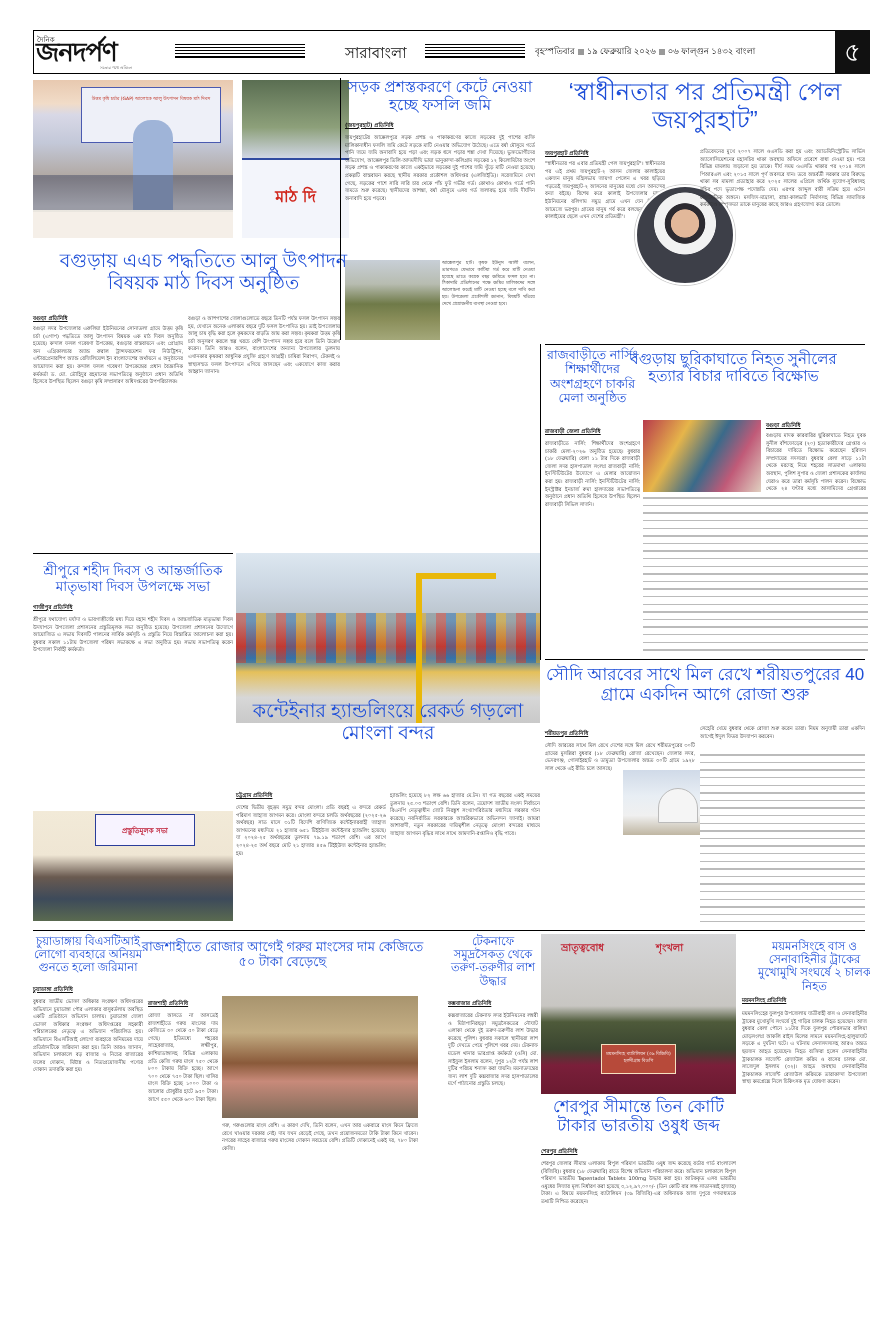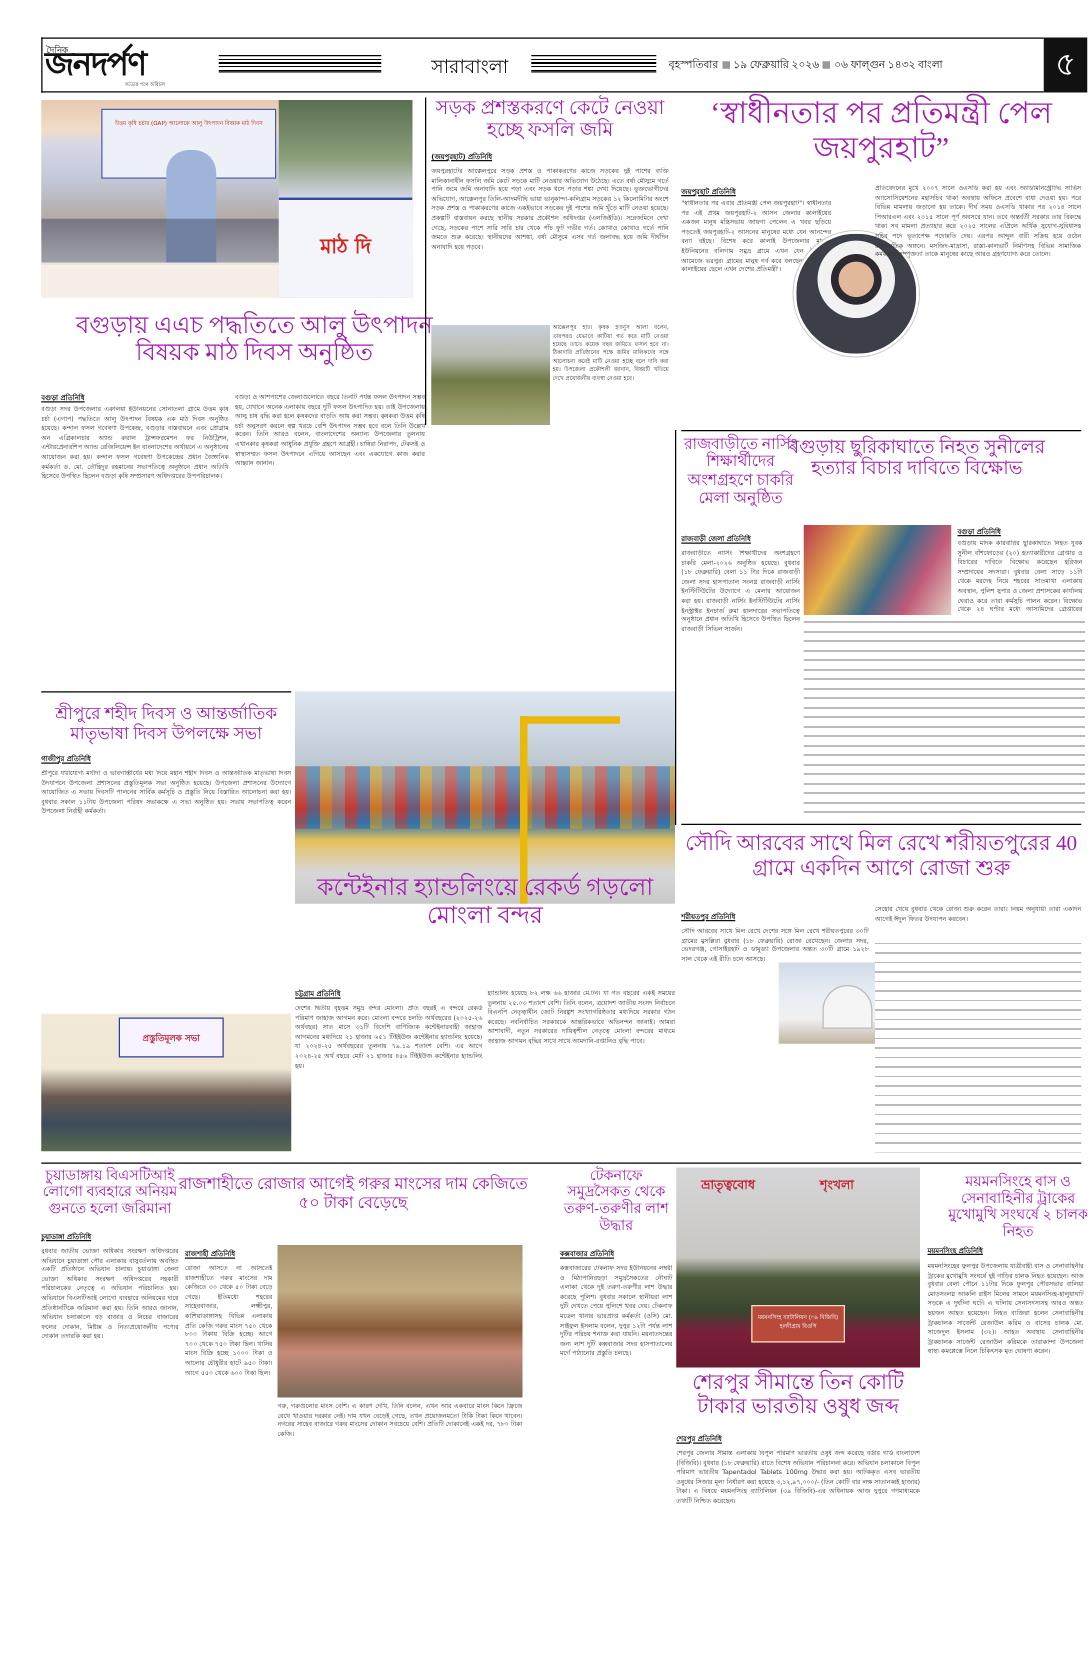--- a/index.html
+++ b/index.html
@@ -5,25 +5,25 @@
 *{box-sizing:border-box;margin:0;padding:0}
 html,body{width:870px;height:1329px;background:#fff;overflow:hidden}
 body{position:relative;font-family:"DejaVu Serif",serif;color:#111}
 .abs{position:absolute}
 .masthead{left:33px;top:30px;width:802px;height:44px;border-top:1.5px solid #000;border-bottom:1.5px solid #000;border-left:1px solid #000}
 .logo-small{left:37px;top:34px;font-size:7px;font-family:"DejaVu Sans",sans-serif}
 .logo{left:36px;top:38px;font-size:26px;font-weight:bold;letter-spacing:-1px;font-family:"DejaVu Sans",sans-serif;line-height:28px}
 .logo-tag{left:100px;top:65px;font-size:4px;color:#444;font-family:"DejaVu Sans",sans-serif}
 .rules{height:14px;border-top:1px solid #000;border-bottom:1px solid #000;background:repeating-linear-gradient(#fff 0 2px,#000 2px 3px)}
 .section{left:345px;top:41px;font-size:15px;font-family:"DejaVu Sans",sans-serif}
-.dateline{left:535px;top:45px;font-size:8.5px;font-family:Liberation Serif, serif}
+.dateline{left:535px;top:45px;font-size:8.5px;font-family:Liberation Sans, sans-serif}
 .dateline .sq{display:inline-block;width:6px;height:6px;background:#999;margin:0 3px;vertical-align:middle}
 .pageno{left:835px;top:30px;width:35px;height:44px;background:#111;color:#fff;font-size:26px;text-align:center;line-height:44px;font-family:"DejaVu Sans",sans-serif}
 .photo{overflow:hidden}
-.h1{font-family:Liberation Serif, serif;color:#a21caf;text-align:center;line-height:1.15;font-weight:normal}
+.h1{font-family:Liberation Sans, sans-serif;color:#1d4ed8;text-align:center;line-height:1.15;font-weight:normal}
 .byline{font-size:5.5px;font-family:"DejaVu Sans",sans-serif;font-weight:bold;text-decoration:underline}
 .body{font-size:5px;line-height:7.6px;color:#333;text-align:justify;font-family:"DejaVu Sans",sans-serif;overflow:hidden}
 .filler{background:repeating-linear-gradient(#fff 0 2.2px,#bbb 2.2px 3.6px,#fff 3.6px 7.6px)}
 .vline{width:1px;background:#000}
 .hline{height:1px;background:#000}
 </style>
 </head>
 <body>
 
 <div class="abs masthead"></div>
@@ -39,21 +39,21 @@
 <div class="abs pageno">৫</div>
 
 <div class="abs photo" style="left:33px;top:80px;width:200px;height:158px;background:linear-gradient(180deg,#e8c9b0 0%,#f1dcc8 15%,#d8d8e6 22%,#c3c8d8 40%,#b0a7a0 62%,#e9e6e0 80%,#f0e8dc 100%)">
   <div class="abs" style="left:48px;top:7px;width:140px;height:56px;background:#eef0f8;border:1px solid #4a5ab0">
     <div style="font-size:4.5px;color:#b21;text-align:center;margin-top:8px;font-family:'DejaVu Sans',sans-serif">উত্তম কৃষি চর্চার (GAP) আলোকে আলু উৎপাদন বিষয়ক মাঠ দিবস</div>
   </div>
   <div class="abs" style="left:100px;top:40px;width:40px;height:90px;background:#9fb4d8;border-radius:18px 18px 0 0"></div>
   <div class="abs" style="left:0;top:95px;width:200px;height:35px;background:#3b4260;opacity:.45"></div>
   <div class="abs" style="left:0;top:132px;width:200px;height:26px;background:#f5efe8"></div>
 </div>
-<div class="abs photo" style="left:223px;top:80px;width:107px;height:158px;background:linear-gradient(180deg,#5a6e52 0%,#8da07a 30%,#d3d8e8 50%,#e8e9f4 70%,#dcdce8 100%)">
+<div class="abs photo" style="left:242px;top:80px;width:107px;height:158px;background:linear-gradient(180deg,#5a6e52 0%,#8da07a 30%,#d3d8e8 50%,#e8e9f4 70%,#dcdce8 100%)">
   <div class="abs" style="left:0;top:78px;width:107px;height:80px;background:#f3f5fb;border-top:2px solid #304aa0">
     <div style="font-size:16px;color:#d0261c;text-align:center;margin-top:24px;font-family:'DejaVu Sans',sans-serif;font-weight:bold">মাঠ দি</div>
   </div>
 </div>
 <div class="abs h1" style="left:50px;top:250px;width:307px;font-size:19px">বগুড়ায় এএচ পদ্ধতিতে আলু উৎপাদন বিষয়ক মাঠ দিবস অনুষ্ঠিত</div>
 <div class="abs byline" style="left:33px;top:315px">বগুড়া প্রতিনিধি</div>
 <div class="abs body" style="left:33px;top:325px;width:150px;height:220px">বগুড়া সদর উপজেলার এরুলিয়া ইউনিয়নের সোনাতলা গ্রামে উত্তম কৃষি চর্চা (এগাপ) পদ্ধতিতে আলু উৎপাদন বিষয়ক এক মাঠ দিবস অনুষ্ঠিত হয়েছে। কন্দাল ফসল গবেষণা উপকেন্দ্র, বগুড়ার বাস্তবায়নে এবং প্রোগ্রাম অন এগ্রিকালচার অ্যান্ড রুরাল ট্রান্সফরমেশন ফর নিউট্রিশন, এন্টারপ্রেনারশিপ অ্যান্ড রেজিলিয়েন্স ইন বাংলাদেশের অর্থায়নে এ অনুষ্ঠানের আয়োজন করা হয়। কন্দাল ফসল গবেষণা উপকেন্দ্রের প্রধান বৈজ্ঞানিক কর্মকর্তা ড. মো. তৌহিদুর রহমানের সভাপতিত্বে অনুষ্ঠানে প্রধান অতিথি হিসেবে উপস্থিত ছিলেন বগুড়া কৃষি সম্প্রসারণ অধিদপ্তরের উপপরিচালক।</div>
 <div class="abs body" style="left:188px;top:315px;width:152px;height:230px">বগুড়া ও আশপাশের জেলাগুলোতে বছরে তিনটি পর্যন্ত ফসল উৎপাদন সম্ভব হয়, যেখানে অনেক এলাকায় বছরে দুটি ফসল উৎপাদিত হয়। তাই উপজেলায় আলু চাষ বৃদ্ধি করা হলে কৃষকদের বাড়তি আয় করা সম্ভব। কৃষকরা উত্তম কৃষি চর্চা অনুসরণ করলে স্বল্প খরচে বেশি উৎপাদন সম্ভব হবে বলে তিনি উল্লেখ করেন। তিনি আরও বলেন, বাংলাদেশের অন্যান্য উপজেলার তুলনায় এখানকার কৃষকরা আধুনিক প্রযুক্তি গ্রহণে আগ্রহী। চাষিরা নিরাপদ, টেকসই ও স্বাস্থ্যসম্মত ফসল উৎপাদনে এগিয়ে আসছেন এবং একযোগে কাজ করার আহ্বান জানান।</div>
 
 <div class="abs h1" style="left:345px;top:78px;width:190px;font-size:15.5px">সড়ক প্রশস্তকরণে কেটে নেওয়া হচ্ছে ফসলি জমি</div>
@@ -81,21 +81,21 @@
 <div class="abs body filler" style="left:643px;top:495px;width:225px;height:160px"></div>
 
 <div class="abs vline" style="left:540px;top:344px;height:316px"></div>
 <div class="abs vline" style="left:340px;top:78px;height:262px"></div>
 
 <div class="abs hline" style="left:33px;top:553px;width:200px"></div>
 <div class="abs h1" style="left:33px;top:563px;width:200px;font-size:13.5px">শ্রীপুরে শহীদ দিবস ও আন্তর্জাতিক মাতৃভাষা দিবস উপলক্ষে সভা</div>
 <div class="abs byline" style="left:33px;top:604px">গাজীপুর প্রতিনিধি</div>
 <div class="abs body" style="left:33px;top:616px;width:200px;height:195px">শ্রীপুরে যথাযোগ্য মর্যাদা ও ভাবগাম্ভীর্যের মধ্য দিয়ে মহান শহীদ দিবস ও আন্তর্জাতিক মাতৃভাষা দিবস উদযাপনে উপজেলা প্রশাসনের প্রস্তুতিমূলক সভা অনুষ্ঠিত হয়েছে। উপজেলা প্রশাসনের উদ্যোগে আয়োজিত এ সভায় দিবসটি পালনের সার্বিক কর্মসূচি ও প্রস্তুতি নিয়ে বিস্তারিত আলোচনা করা হয়। বুধবার সকাল ১১টায় উপজেলা পরিষদ সভাকক্ষে এ সভা অনুষ্ঠিত হয়। সভায় সভাপতিত্ব করেন উপজেলা নির্বাহী কর্মকর্তা।</div>
 <div class="abs photo" style="left:33px;top:811px;width:200px;height:110px;background:linear-gradient(180deg,#f2ead8 0%,#efe6d4 40%,#6a5a50 60%,#3d4a5a 80%,#5a6a50 100%)">
-  <div class="abs" style="left:62px;top:3px;width:84px;height:32px;background:#f7f3ff;border:1px solid #2a3d9a">
+  <div class="abs" style="left:62px;top:3px;width:100px;height:32px;background:#f7f3ff;border:1px solid #2a3d9a">
     <div style="font-size:7px;color:#c0243c;text-align:center;margin-top:10px;font-family:'DejaVu Sans',sans-serif;font-weight:bold">প্রস্তুতিমূলক সভা</div>
   </div>
 </div>
 
 <div class="abs photo" style="left:236px;top:553px;width:304px;height:170px;background:linear-gradient(180deg,#dde7f0 0%,#cbd6e2 20%,#b9c2ca 40%,#c43a3a 55%,#3a78b0 62%,#e5c05a 70%,#d7d7d7 85%,#c9c9c9 100%)">
   <div class="abs" style="left:0;top:60px;width:304px;height:50px;background:repeating-linear-gradient(90deg,#c0392b 0 10px,#2e6da4 10px 20px,#d4a017 20px 30px,#7f8c8d 30px 40px);opacity:.55"></div>
   <div class="abs" style="left:180px;top:20px;width:6px;height:150px;background:#e9b80a"></div>
   <div class="abs" style="left:180px;top:20px;width:80px;height:6px;background:#e9b80a"></div>
 </div>
 <div class="abs h1" style="left:236px;top:700px;width:304px;font-size:19px">কন্টেইনার হ্যান্ডলিংয়ে রেকর্ড গড়লো মোংলা বন্দর</div>

